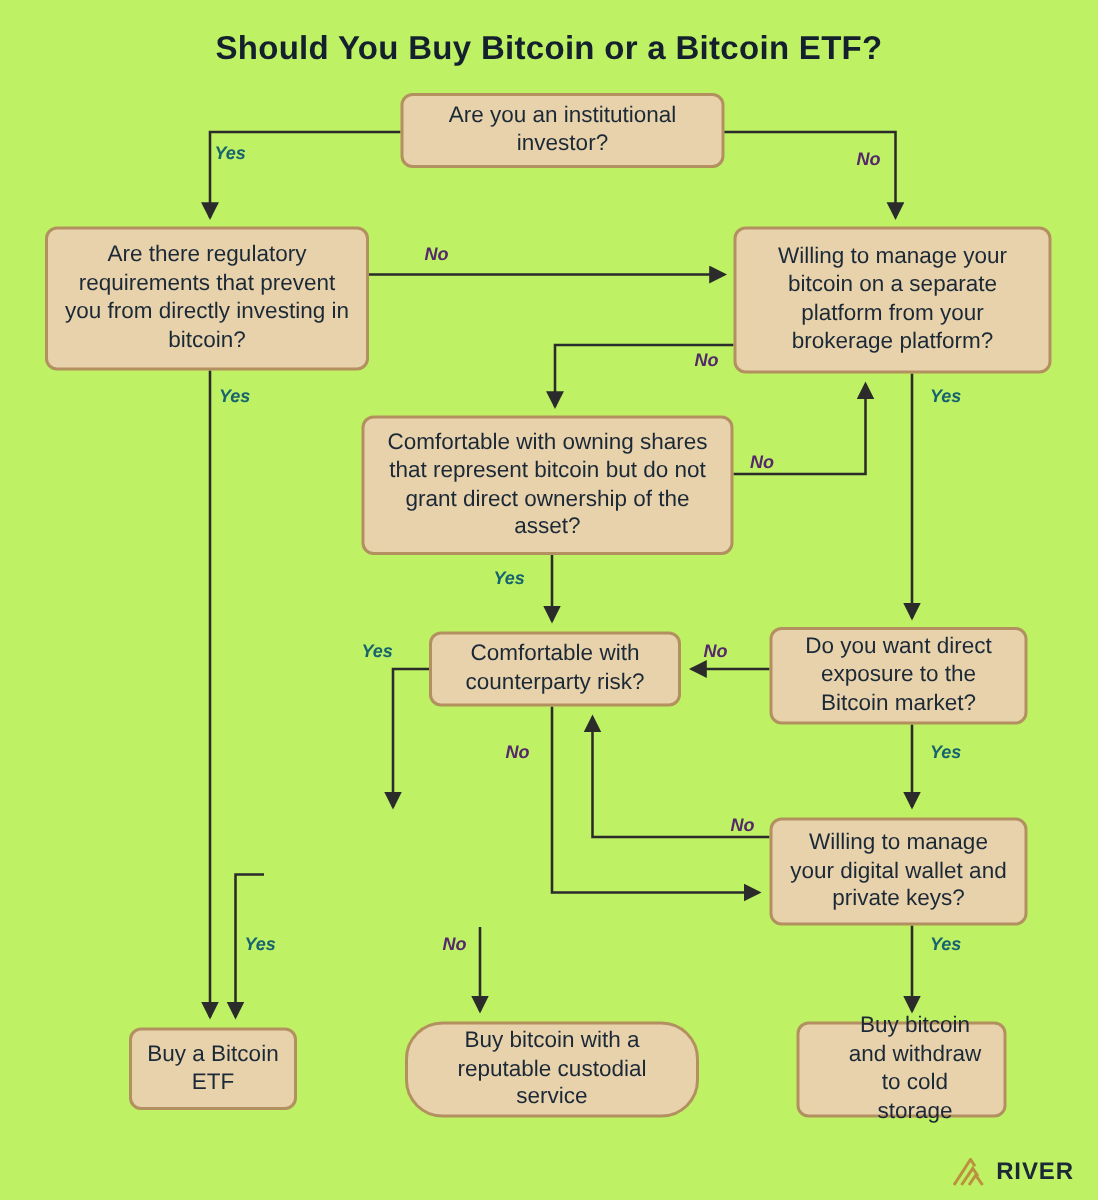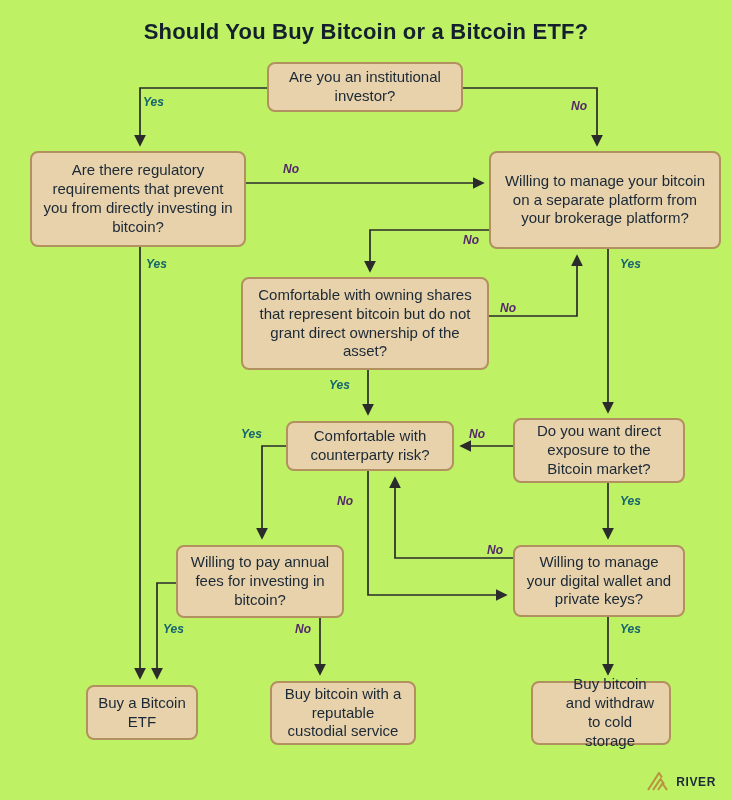--- a/index.html
+++ b/index.html
@@ -10,21 +10,21 @@
            font-size:22px; font-weight:bold; color:#14202e; letter-spacing:.2px; }
   #arrows { position:absolute; top:0; left:0; z-index:1; }
   .node { position:absolute; z-index:2; background:#e7d2ab; border:2.5px solid #b3905f;
           border-radius:8px; display:flex; align-items:center; justify-content:center;
           text-align:center; padding:6px 10px; font-size:15px; line-height:1.26;
           color:#1b2836; }
   .edge-label { position:absolute; z-index:3; font-size:12px; font-style:italic; font-weight:bold; }
   .edge-label.yes { color:#17646f; }
   .edge-label.no  { color:#55276b; }
   #brand { position:absolute; right:16px; bottom:9px; display:flex; align-items:center; gap:5px; z-index:2; }
-  #brand .wordmark { font-size:12px; font-weight:bold; color:#1b2836; letter-spacing:.6px; }
+  #brand .wordmark { font-size:16px; font-weight:bold; color:#1b2836; letter-spacing:.6px; }
 </style>
 </head>
 <body>
 
 <div id="canvas">
 
   <h1 id="title">Should You Buy Bitcoin or a Bitcoin ETF?</h1>
 
   <svg id="arrows" width="732" height="800" viewBox="0 0 732 800">
     <defs>
@@ -45,31 +45,30 @@
       <path d="M 286 446 L 262 446 L 262 538" marker-end="url(#ah)"></path>
       <path d="M 608 483 L 608 538" marker-end="url(#ah)"></path>
       <path d="M 368 471 L 368 595 L 506 595" marker-end="url(#ah)"></path>
       <path d="M 513 558 L 395 558 L 395 478" marker-end="url(#ah)"></path>
       <path d="M 176 583 L 157 583 L 157 678" marker-end="url(#ah)"></path>
       <path d="M 320 618 L 320 674" marker-end="url(#ah)"></path>
       <path d="M 608 617 L 608 674" marker-end="url(#ah)"></path>
     </g>
   </svg>
 
-  <div class="node" style="left:267px; top:62px;  width:196px; height:50px;">Are you an institutional investor?</div>
+  <div class="node" style="left:267px; top:62px;  width:216px; height:50px;">Are you an institutional investor?</div>
   <div class="node" style="left:30px;  top:151px; width:216px; height:96px;">Are there regulatory requirements that prevent you from directly investing in bitcoin?</div>
-  <div class="node" style="left:489px; top:151px; width:232px; height:98px;">Willing to manage your bitcoin on a separate platform from your brokerage platform?</div>
+  <div class="node" style="left:489px; top:151px; width:212px; height:98px;">Willing to manage your bitcoin on a separate platform from your brokerage platform?</div>
   <div class="node" style="left:241px; top:277px; width:248px; height:93px;text-align:center;">Comfortable with owning shares that represent bitcoin but do not grant direct ownership of the asset?</div>
   <div class="node" style="left:286px; top:421px; width:168px; height:50px;text-align:center;">Comfortable with counterparty risk?</div>
   <div class="node" style="left:513px; top:418px; width:172px; height:65px;">Do you want direct exposure to the Bitcoin market?</div>
-  <div class="node" style="left:176px; top:545px; width:168px; height:73px;">Willing to pay annual fees for investing in bitcoin?</div>
   <div class="node" style="left:513px; top:545px; width:172px; height:72px;">Willing to manage your digital wallet and private keys?</div>
 
   <div class="node" style="left:86px;  top:685px; width:112px; height:55px;text-align:center;">Buy a Bitcoin ETF</div>
-  <div class="node" style="left:270px; top:681px; width:146px; height:64px;">Buy bitcoin with a reputable custodial service</div>
+  <div class="node" style="left:270px; top:681px; width:196px; height:64px;border-radius:25px;">Buy bitcoin with a reputable custodial service</div>
   <div class="node" style="left:531px; top:681px; width:140px; height:64px;padding-left:28px;">Buy bitcoin and withdraw to cold storage</div>
 
   <span class="edge-label yes" style="left:143px; top:95px;">Yes</span>
   <span class="edge-label no" style="left:571px; top:99px;">No</span>
   <span class="edge-label no" style="left:283px; top:162px;">No</span>
   <span class="edge-label yes" style="left:146px; top:257px;">Yes</span>
   <span class="edge-label no" style="left:463px; top:233px;">No</span>
   <span class="edge-label no" style="left:500px; top:301px;">No</span>
   <span class="edge-label yes" style="left:620px; top:257px;">Yes</span>
   <span class="edge-label yes" style="left:329px; top:378px;">Yes</span>

